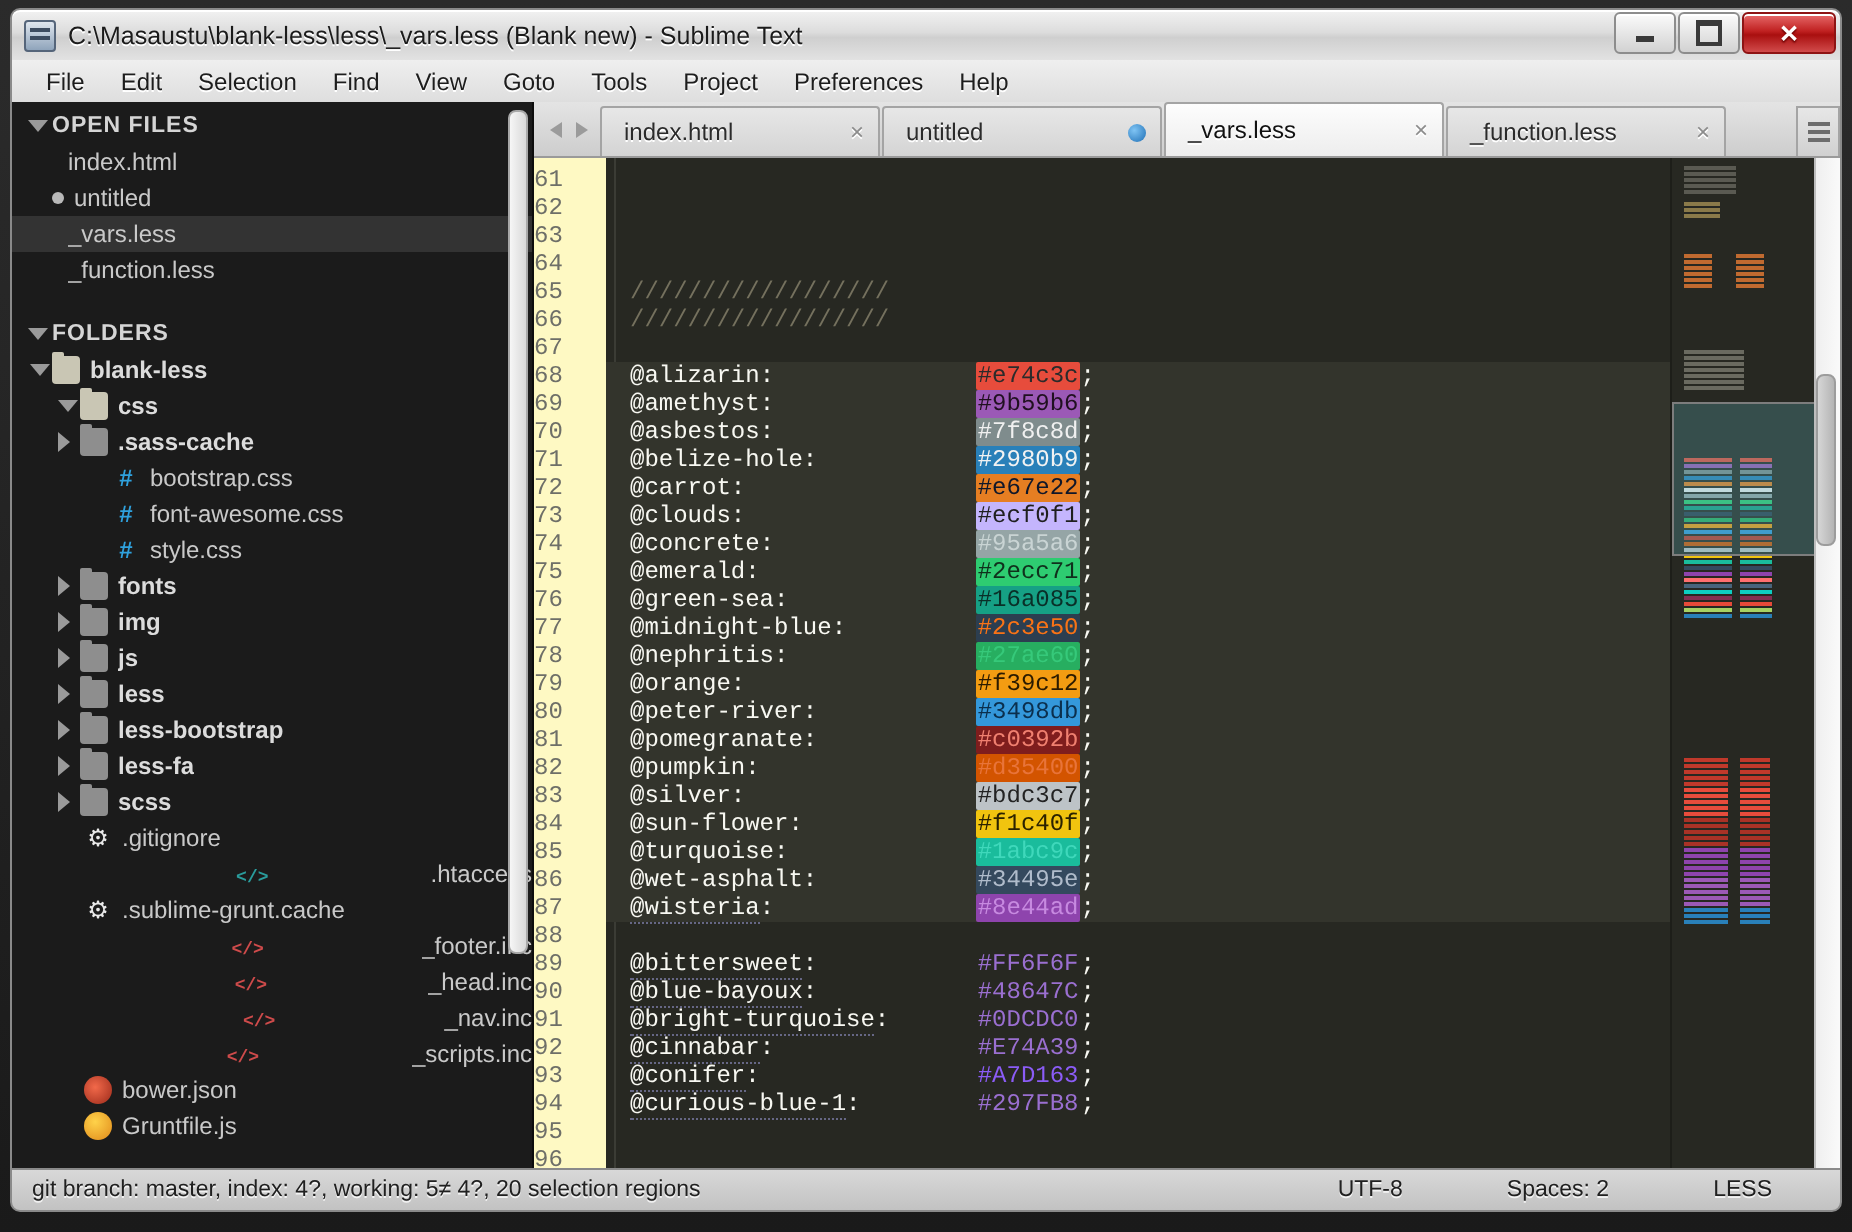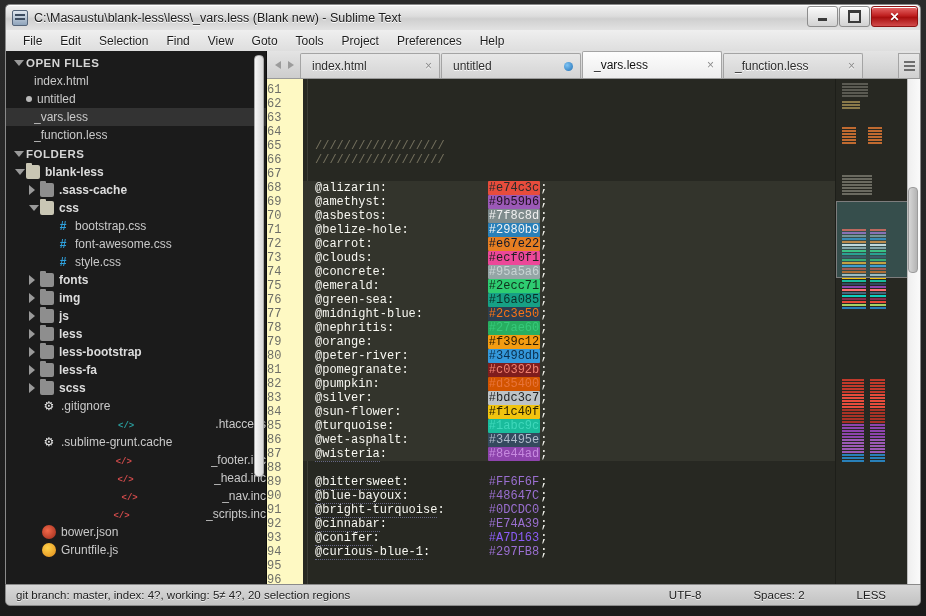--- a/index.html
+++ b/index.html
@@ -273,45 +273,45 @@
             <span class="dot"></span>
             <span class="lbl">untitled</span>
           </div>
           <div class="row sel" style="padding-left: 28px;">
             <span class="lbl">_vars.less</span>
           </div>
           <div class="row" style="padding-left: 28px;">
             <span class="lbl">_function.less</span>
           </div>
         </div>
-      <div class="side-head" style="margin-top:1px">
+      <div class="side-head" style="margin-top:14px">
         <span class="tri"></span>
         <span>FOLDERS</span>
       </div>
       <div id="folderlist">
           <div class="row bold" style="padding-left: 8px;">
             <span style="width: 12px; flex: 0 0 auto; position: relative; height: 14px;">
               <i class="tri" style="left: 1px;"></i>
             </span>
             <span class="ic folder open"></span>
             <span class="lbl">blank-less</span>
           </div>
           <div class="row bold" style="padding-left: 22px;">
             <span style="width: 12px; flex: 0 0 auto; position: relative; height: 14px;">
-              <i class="tri right" style="left: 1px;"></i>
-            </span>
-            <span class="ic folder"></span>
-            <span class="lbl">.sass-cache</span>
-          </div>
-          <div class="row bold" style="padding-left: 22px;">
-            <span style="width: 12px; flex: 0 0 auto; position: relative; height: 14px;">
               <i class="tri" style="left: 1px;"></i>
             </span>
             <span class="ic folder open"></span>
             <span class="lbl">css</span>
+          </div>
+          <div class="row bold" style="padding-left: 22px;">
+            <span style="width: 12px; flex: 0 0 auto; position: relative; height: 14px;">
+              <i class="tri right" style="left: 1px;"></i>
+            </span>
+            <span class="ic folder"></span>
+            <span class="lbl">.sass-cache</span>
           </div>
           <div class="row" style="padding-left: 50px;">
             <span class="ic hash">#</span>
             <span class="lbl">bootstrap.css</span>
           </div>
           <div class="row" style="padding-left: 50px;">
             <span class="ic hash">#</span>
             <span class="lbl">font-awesome.css</span>
           </div>
           <div class="row" style="padding-left: 50px;">
@@ -485,21 +485,21 @@
             <div class="ln">&nbsp;</div>
             <div class="ln">&nbsp;</div>
             <div class="ln"><span class="cm">//////////////////</span></div>
             <div class="ln"><span class="cm">//////////////////</span></div>
             <div class="ln">&nbsp;</div>
             <div class="ln band"><span class="var" style="border-bottom: 1px dotted rgba(180, 180, 255, 0.45);">@alizarin</span><span class="colon">:</span><span>              </span><span class="hexwrap" style="background: rgb(231, 76, 60); color: rgb(43, 43, 43);">#e74c3c</span><span class="semi">;</span></div>
             <div class="ln band"><span class="var" style="border-bottom: 1px dotted rgba(180, 180, 255, 0.45);">@amethyst</span><span class="colon">:</span><span>              </span><span class="hexwrap" style="background: rgb(155, 89, 182); color: rgb(32, 16, 32);">#9b59b6</span><span class="semi">;</span></div>
             <div class="ln band"><span class="var" style="border-bottom: 1px dotted rgba(180, 180, 255, 0.45);">@asbestos</span><span class="colon">:</span><span>              </span><span class="hexwrap" style="background: rgb(127, 140, 141); color: rgb(240, 240, 240);">#7f8c8d</span><span class="semi">;</span></div>
             <div class="ln band"><span class="var" style="border-bottom: 1px dotted rgba(180, 180, 255, 0.45);">@belize-hole</span><span class="colon">:</span><span>           </span><span class="hexwrap" style="background: rgb(41, 128, 185); color: rgb(242, 242, 242);">#2980b9</span><span class="semi">;</span></div>
             <div class="ln band"><span class="var" style="border-bottom: 1px dotted rgba(180, 180, 255, 0.45);">@carrot</span><span class="colon">:</span><span>                </span><span class="hexwrap" style="background: rgb(230, 126, 34); color: #0f172a;">#e67e22</span><span class="semi">;</span></div>
-            <div class="ln band"><span class="var" style="border-bottom: 1px dotted rgba(180, 180, 255, 0.45);">@clouds</span><span class="colon">:</span><span>                </span><span class="hexwrap" style="background: #ec4899; color: rgb(31, 31, 31);">#ecf0f1</span><span class="semi">;</span></div>
+            <div class="ln band"><span class="var" style="border-bottom: 1px dotted rgba(180, 180, 255, 0.45);">@clouds</span><span class="colon">:</span><span>                </span><span class="hexwrap" style="background: #c4b5fd; color: rgb(31, 31, 31);">#ecf0f1</span><span class="semi">;</span></div>
             <div class="ln band"><span class="var" style="border-bottom: 1px dotted rgba(180, 180, 255, 0.45);">@concrete</span><span class="colon">:</span><span>              </span><span class="hexwrap" style="background: rgb(149, 165, 166); color: rgb(201, 212, 212);">#95a5a6</span><span class="semi">;</span></div>
             <div class="ln band"><span class="var" style="border-bottom: 1px dotted rgba(180, 180, 255, 0.45);">@emerald</span><span class="colon">:</span><span>               </span><span class="hexwrap" style="background: rgb(46, 204, 113); color: rgb(16, 48, 28);">#2ecc71</span><span class="semi">;</span></div>
             <div class="ln band"><span class="var" style="border-bottom: 1px dotted rgba(180, 180, 255, 0.45);">@green-sea</span><span class="colon">:</span><span>             </span><span class="hexwrap" style="background: rgb(22, 160, 133); color: rgb(10, 47, 40);">#16a085</span><span class="semi">;</span></div>
             <div class="ln band"><span class="var" style="border-bottom: 1px dotted rgba(180, 180, 255, 0.45);">@midnight-blue</span><span class="colon">:</span><span>         </span><span class="hexwrap" style="background: rgb(44, 62, 80); color: #f97316;">#2c3e50</span><span class="semi">;</span></div>
             <div class="ln band"><span class="var" style="border-bottom: 1px dotted rgba(180, 180, 255, 0.45);">@nephritis</span><span class="colon">:</span><span>             </span><span class="hexwrap" style="background: rgb(39, 174, 96); color: rgb(54, 201, 122);">#27ae60</span><span class="semi">;</span></div>
             <div class="ln band"><span class="var" style="border-bottom: 1px dotted rgba(180, 180, 255, 0.45);">@orange</span><span class="colon">:</span><span>                </span><span class="hexwrap" style="background: rgb(243, 156, 18); color: rgb(43, 27, 0);">#f39c12</span><span class="semi">;</span></div>
             <div class="ln band"><span class="var" style="border-bottom: 1px dotted rgba(180, 180, 255, 0.45);">@peter-river</span><span class="colon">:</span><span>           </span><span class="hexwrap" style="background: rgb(52, 152, 219); color: rgb(11, 47, 77);">#3498db</span><span class="semi">;</span></div>
             <div class="ln band"><span class="var" style="border-bottom: 1px dotted rgba(180, 180, 255, 0.45);">@pomegranate</span><span class="colon">:</span><span>           </span><span class="hexwrap" style="background: #7f1d1d; color: rgb(240, 128, 112);">#c0392b</span><span class="semi">;</span></div>
             <div class="ln band"><span class="var" style="border-bottom: 1px dotted rgba(180, 180, 255, 0.45);">@pumpkin</span><span class="colon">:</span><span>               </span><span class="hexwrap" style="background: rgb(211, 84, 0); color: rgb(232, 116, 58);">#d35400</span><span class="semi">;</span></div>
             <div class="ln band"><span class="var" style="border-bottom: 1px dotted rgba(180, 180, 255, 0.45);">@silver</span><span class="colon">:</span><span>                </span><span class="hexwrap" style="background: rgb(189, 195, 199); color: rgb(35, 35, 35);">#bdc3c7</span><span class="semi">;</span></div>

